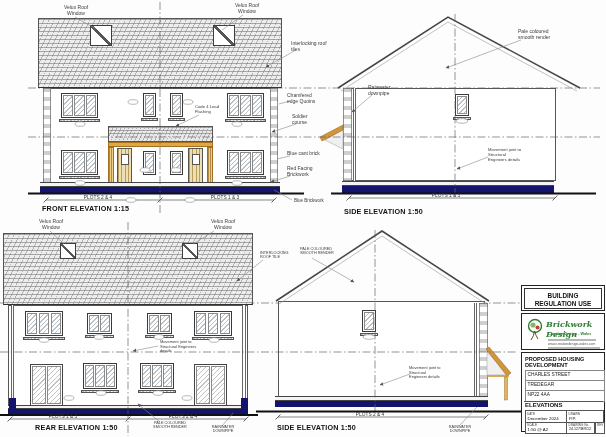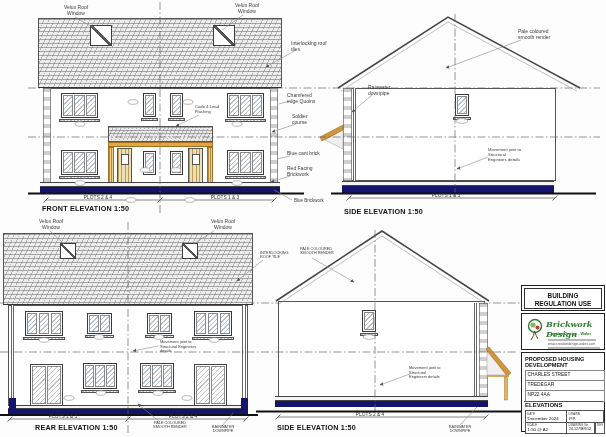--- a/index.html
+++ b/index.html
@@ -306,21 +306,21 @@
   <div class="lbl c" style="left:226px;top:3px;width:42px;">Velux Roof Window</div>
   <div class="lbl" style="left:291px;top:41px;width:36px;">Interlocking roof tiles</div>
   <div class="lbl" style="left:287px;top:93px;width:34px;">Chamfered edge Quoins</div>
   <div class="lbl" style="left:292px;top:114px;width:28px;">Soldier course</div>
   <div class="lbl" style="left:195px;top:105px;width:32px;font-size:4.2px;">Code 4 Lead Flashing</div>
   <div class="lbl" style="left:287px;top:151px;width:36px;">Blue cant brick</div>
   <div class="lbl" style="left:287px;top:166px;width:30px;">Red Facing Brickwork</div>
   <div class="lbl" style="left:294px;top:198px;width:42px;font-size:4.5px;">Blue Brickwork</div>
   <div class="plots" style="left:70px;top:195px;width:56px;">PLOTS 2 &amp; 4</div>
   <div class="plots" style="left:197px;top:195px;width:56px;">PLOTS 1 &amp; 3</div>
-  <div class="etitle" style="left:42px;top:204px;">FRONT ELEVATION  1:50</div>
+  <div class="etitle" style="left:42px;top:204px;">FRONT ELEVATION  1:15</div>
 
   <div class="lbl" style="left:518px;top:29px;width:42px;">Pale coloured smooth render</div>
   <div class="lbl" style="left:368px;top:85px;width:32px;">Rainwater downpipe</div>
   <div class="lbl" style="left:488px;top:148px;width:34px;font-size:4.2px;">Movement joint to Structural Engineers details</div>
   <div class="plots" style="left:418px;top:192.5px;width:56px;">PLOTS 1 &amp; 3</div>
   <div class="etitle" style="left:344px;top:207px;">SIDE ELEVATION  1:50</div>
 
   <div class="lbl c" style="left:30px;top:219px;width:42px;">Velux Roof Window</div>
   <div class="lbl c" style="left:202px;top:219px;width:42px;">Velux Roof Window</div>
   <div class="lbl" style="left:260px;top:251px;width:27px;font-size:3.8px;">INTERLOCKING ROOF TILE</div>

